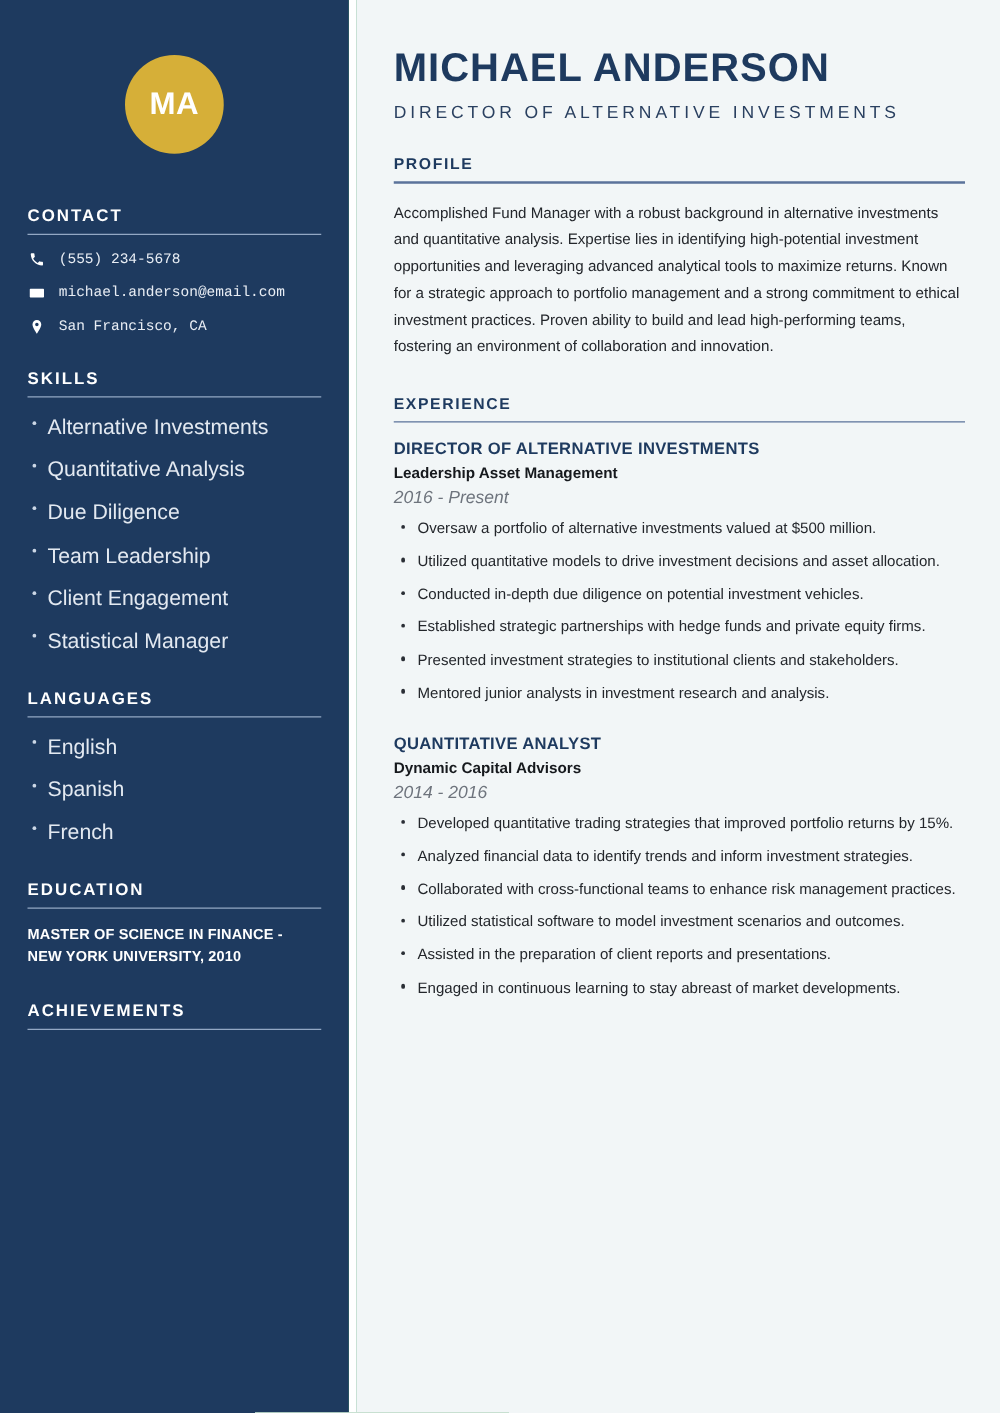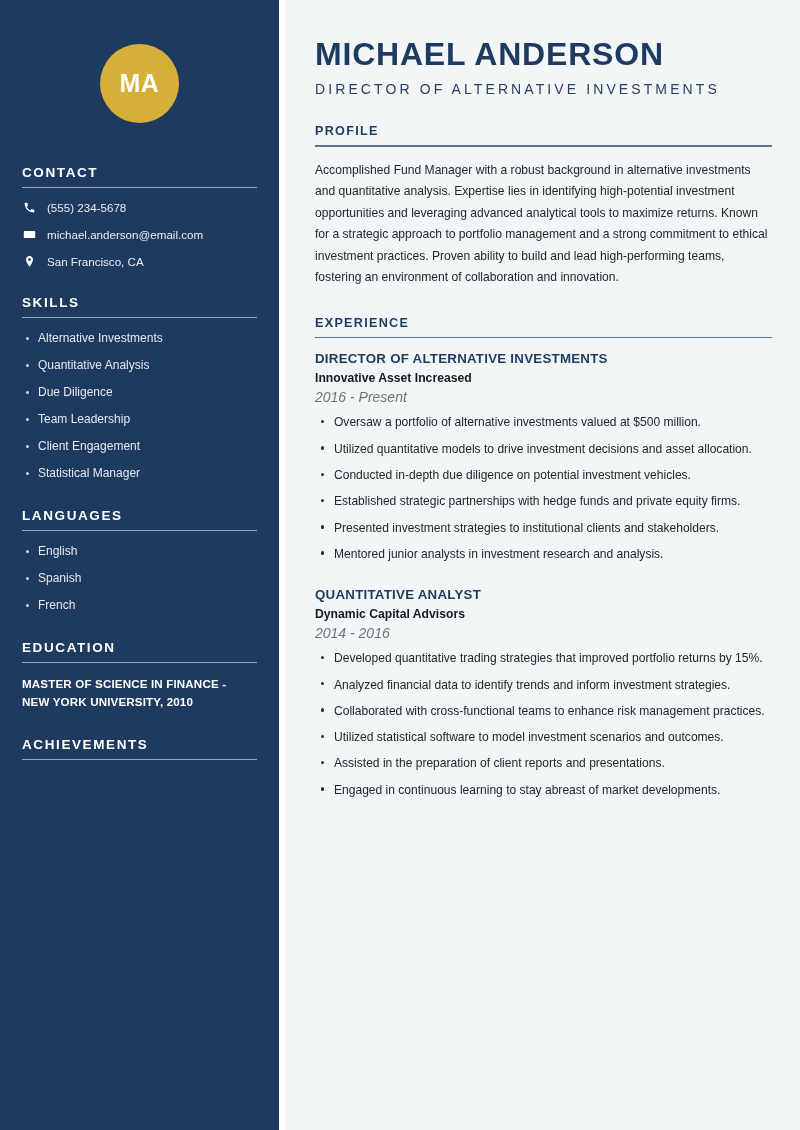--- a/index.html
+++ b/index.html
@@ -53,21 +53,21 @@
     letter-spacing:1.6px;
     color:#ffffff;
     padding-bottom:7px;
   }
   .side-rule {
     height:1px;
     background:#93a8c4;
     margin-bottom:12px;
   }
 
-  .contact-list { list-style:none; }
+  .contact-list { list-style:none;font-family:Liberation Mono, monospace; }
   .contact-row {
     display:flex;
     align-items:center;
     gap:11px;
     margin-bottom:12px;
     font-size:11.6px;
     color:#e8edf4;
     line-height:1.3;
   }
   .contact-row .ico {
@@ -75,21 +75,21 @@
     flex:0 0 14px;
     display:flex; align-items:center; justify-content:center;
   }
   .contact-row .ico svg { display:block; }
 
   .side-ul { list-style:none; }
   .side-ul li {
     position:relative;
     padding-left:16px;
     margin-bottom:10px;
-    font-size:12px;
+    font-size:17px;
     color:#e3e9f1;
     line-height:1.42;
   }
   .side-ul li::before {
     content:"";
     position:absolute;
     left:4px; top:6.5px;
     width:3px; height:3px;
     border-radius:50%;
     background:#ccd7e6;
@@ -277,21 +277,21 @@
       <div class="main-rule"></div>
       <p class="profile-text">Accomplished Fund Manager with a robust background in alternative investments and quantitative analysis. Expertise lies in identifying high-potential investment opportunities and leveraging advanced analytical tools to maximize returns. Known for a strategic approach to portfolio management and a strong commitment to ethical investment practices. Proven ability to build and lead high-performing teams, fostering an environment of collaboration and innovation.</p>
     </section>
 
     <section class="main-section">
       <div class="main-h">EXPERIENCE</div>
       <div class="main-rule"></div>
 
       <div class="job">
         <div class="job-title">DIRECTOR OF ALTERNATIVE INVESTMENTS</div>
-        <div class="job-company">Innovative Asset Increased</div>
+        <div class="job-company">Leadership Asset Management</div>
         <div class="job-dates">2016 - Present</div>
         <ul class="job-ul">
           <li>Oversaw a portfolio of alternative investments valued at $500 million.</li>
           <li>Utilized quantitative models to drive investment decisions and asset allocation.</li>
           <li>Conducted in-depth due diligence on potential investment vehicles.</li>
           <li>Established strategic partnerships with hedge funds and private equity firms.</li>
           <li>Presented investment strategies to institutional clients and stakeholders.</li>
           <li>Mentored junior analysts in investment research and analysis.</li>
         </ul>
       </div>

